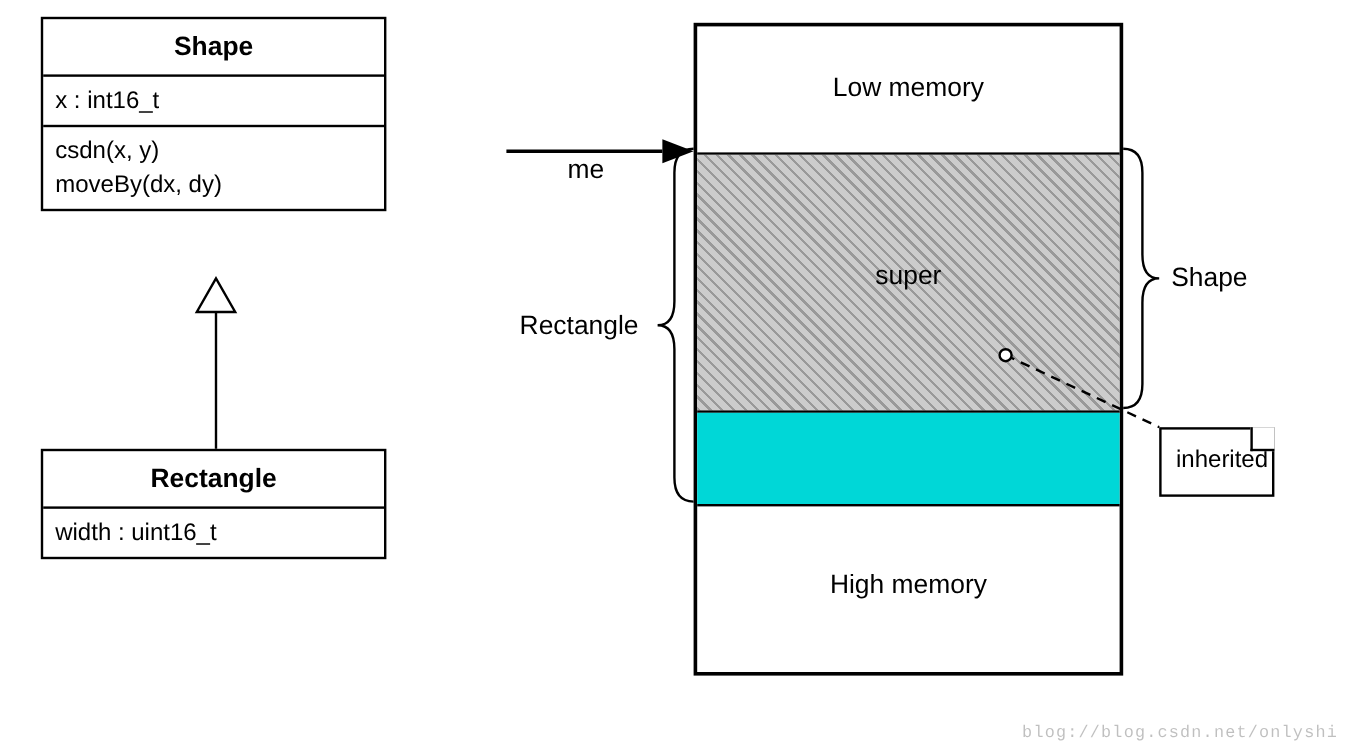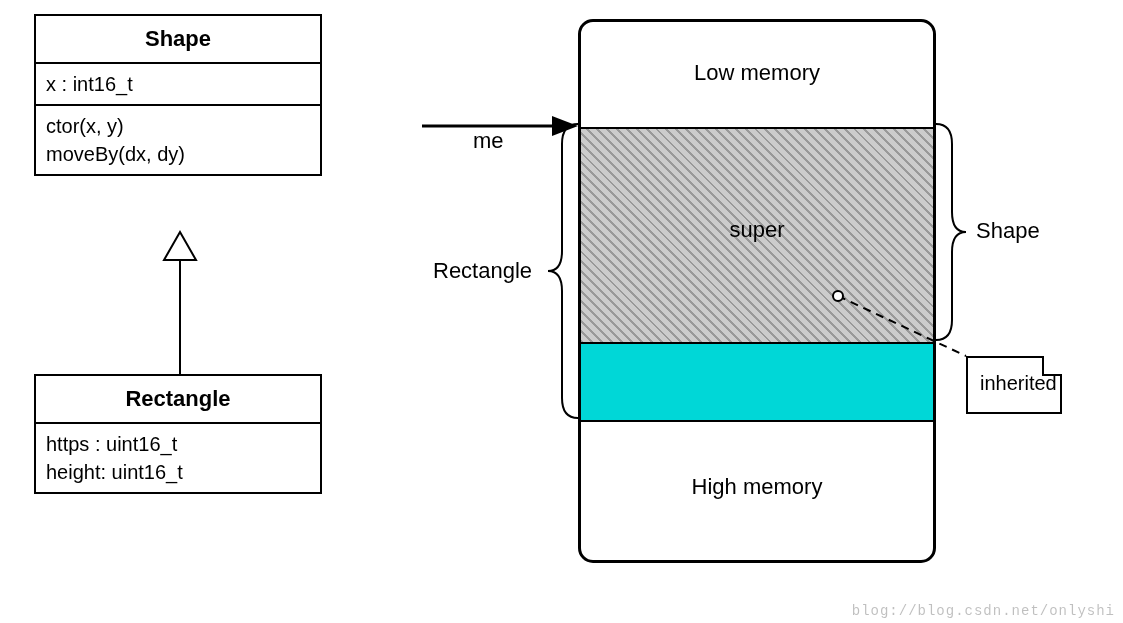--- a/index.html
+++ b/index.html
@@ -95,39 +95,38 @@
 <body>
 
 <div class="stage">
 
   <div class="uml-box" style="left:34px; top:14px; width:288px;">
     <div class="uml-sec uml-title">Shape</div>
     <div class="uml-sec">
       <div class="uml-line">x : int16_t</div>
     </div>
     <div class="uml-sec">
-      <div class="uml-line">ctor(x, y)</div>
+      <div class="uml-line">csdn(x, y)</div>
       <div class="uml-line">moveBy(dx, dy)</div>
     </div>
   </div>
 
   <div class="uml-box" style="left:34px; top:374px; width:288px;">
     <div class="uml-sec uml-title">Rectangle</div>
     <div class="uml-sec">
-      <div class="uml-line">https : uint16_t</div>
-      <div class="uml-line">height: uint16_t</div>
+      <div class="uml-line">width : uint16_t</div>
     </div>
   </div>
 
   <svg style="position:absolute; left:140px; top:232px; width:80px; height:142px; overflow:visible;">
     <polygon points="40,0 24,28 56,28" fill="#ffffff" stroke="#000" stroke-width="2"></polygon>
     <line x1="40" y1="28" x2="40" y2="142" stroke="#000" stroke-width="2"></line>
   </svg>
 
-  <div class="mem-outer" style="left:578px; top:19px; width:358px; height:544px;border-radius:15px;">
+  <div class="mem-outer" style="left:578px; top:19px; width:358px; height:544px;">
 
     <div class="mem-seg" style="top:105px; height:0; border-top:2px solid #000;"></div>
 
     <div class="mem-seg hatched" style="top:107px; height:213px;"></div>
     <div class="mem-seg" style="top:320px; height:0; border-top:2px solid #000;"></div>
 
     <div class="mem-seg" style="top:322px; height:76px; background:#00d7d7;"></div>
     <div class="mem-seg" style="top:398px; height:0; border-top:2px solid #000;"></div>
 
     <div class="mem-label" style="left:0; right:0; top:38px; text-align:center;">Low memory</div>

